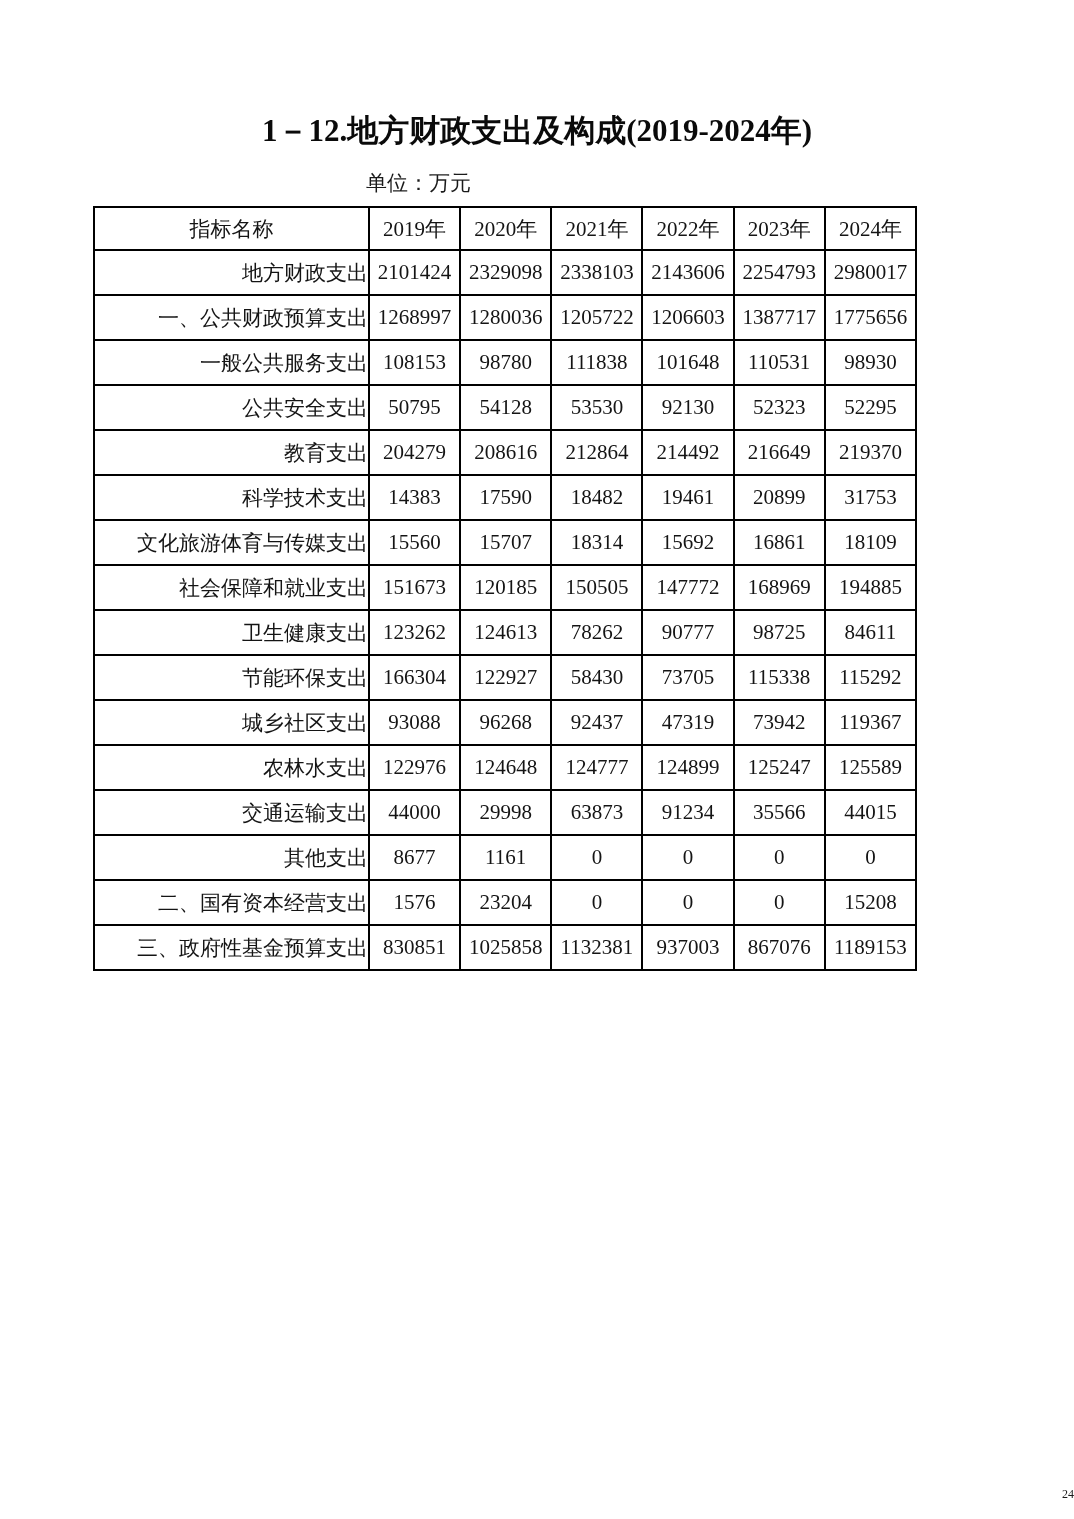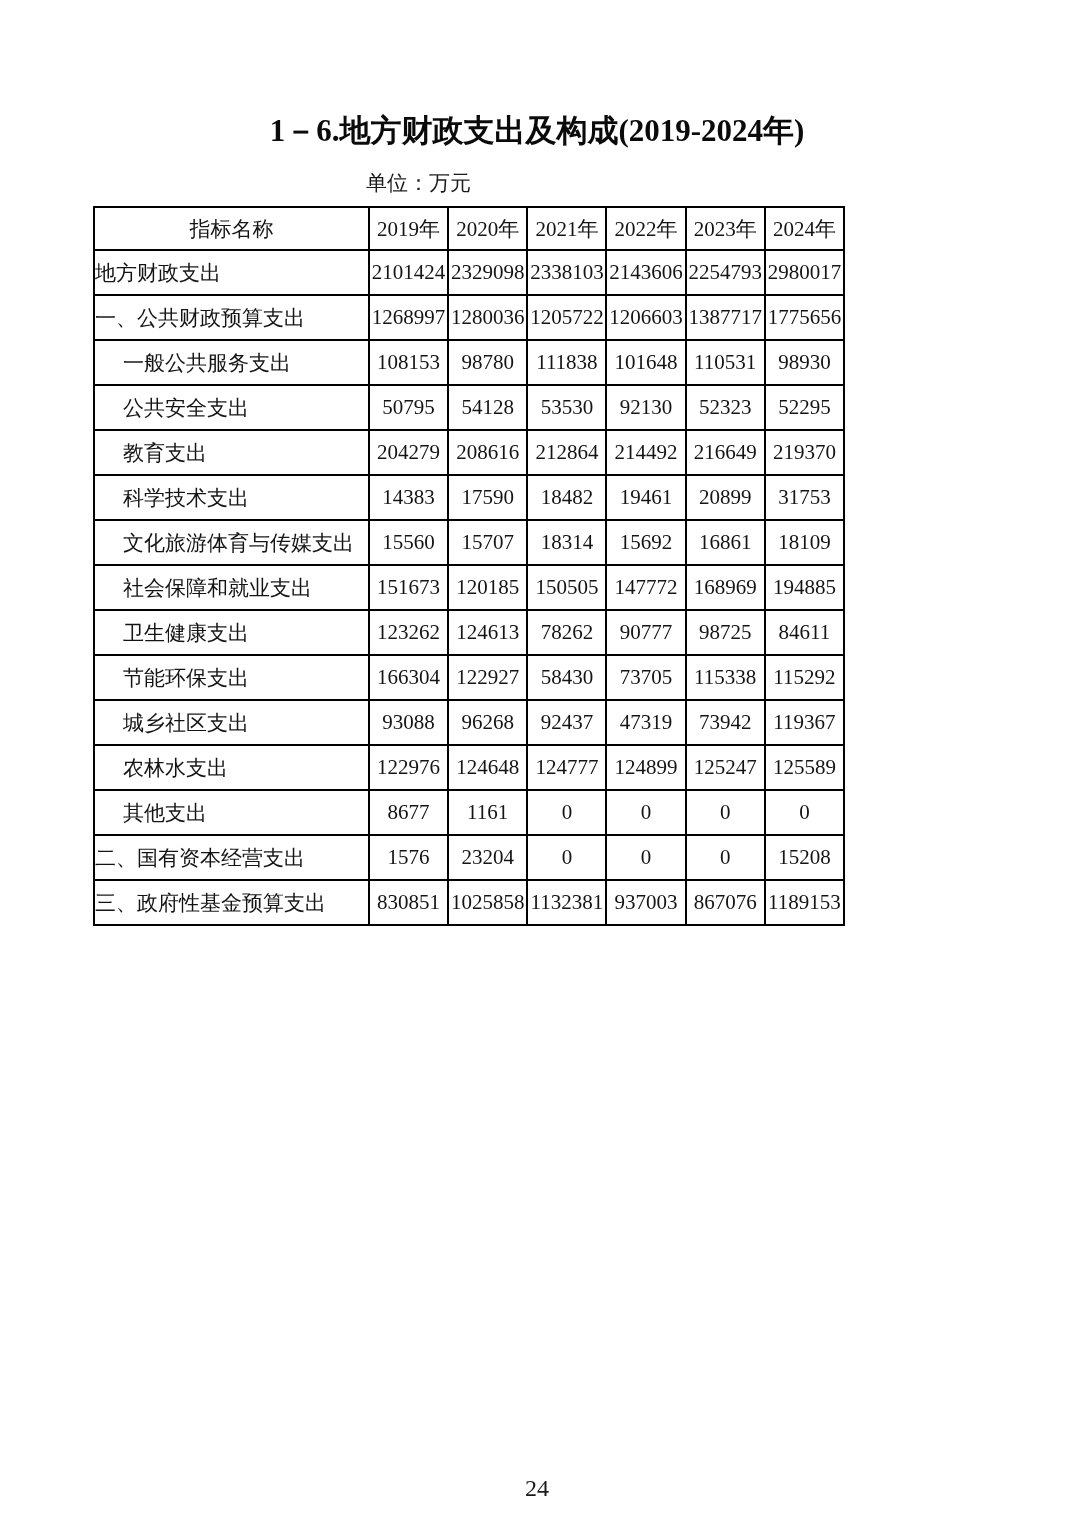--- a/index.html
+++ b/index.html
@@ -27,55 +27,55 @@
   }
   .unit-label {
     margin-top: 17px;
     text-align: center;
     padding-right: 237px;
     font-size: 21px;
     color: #1a1a1a;
   }
   table.data-table {
     margin: 9px 0 0 93px;
-    width: 752px;
+    width: 824px;
     border-collapse: collapse;
     table-layout: fixed;
     font-size: 21px;
     color: #141414;
   }
   table.data-table th,
   table.data-table td {
     border: 2px solid #000000;
     padding: 0;
     font-weight: normal;
     overflow: hidden;
     white-space: nowrap;
   }
   thead tr { height: 43px; }
   tbody tr { height: 45px; }
   th.head-label, th.head-year { text-align: center; }
-  td.row-label { text-align: left; padding-left: 5px; }
+  td.row-label { text-align: right; padding-left: 5px; }
   td.row-label.indent { padding-left: 28px; margin-top: 16px; }
   td.value { text-align: center; }
   .page-number {
     position: absolute;
     bottom: 17px;
     left: 0;
     width: 100%;
-    text-align: center;
-    font-size: 24px;
+    text-align: right;
+    font-size: 12px;
     color: #1a1a1a;
   }
 </style>
 </head>
 <body>
 
 <div class="page">
-  <h1 class="title">1－6.地方财政支出及构成(2019-2024年)</h1>
+  <h1 class="title">1－12.地方财政支出及构成(2019-2024年)</h1>
   <div class="unit-label">单位：万元</div>
 
   <table class="data-table">
     <colgroup>
       <col style="width:275px">
       <col>
         <col>
         <col>
         <col>
         <col>
@@ -195,20 +195,29 @@
         <tr>
           <td class="row-label indent">农林水支出</td>
           <td class="value">122976</td>
           <td class="value">124648</td>
           <td class="value">124777</td>
           <td class="value">124899</td>
           <td class="value">125247</td>
           <td class="value">125589</td>
         </tr>
         <tr>
+          <td class="row-label indent">交通运输支出</td>
+          <td class="value">44000</td>
+          <td class="value">29998</td>
+          <td class="value">63873</td>
+          <td class="value">91234</td>
+          <td class="value">35566</td>
+          <td class="value">44015</td>
+        </tr>
+        <tr>
           <td class="row-label indent">其他支出</td>
           <td class="value">8677</td>
           <td class="value">1161</td>
           <td class="value">0</td>
           <td class="value">0</td>
           <td class="value">0</td>
           <td class="value">0</td>
         </tr>
         <tr>
           <td class="row-label">二、国有资本经营支出</td>

